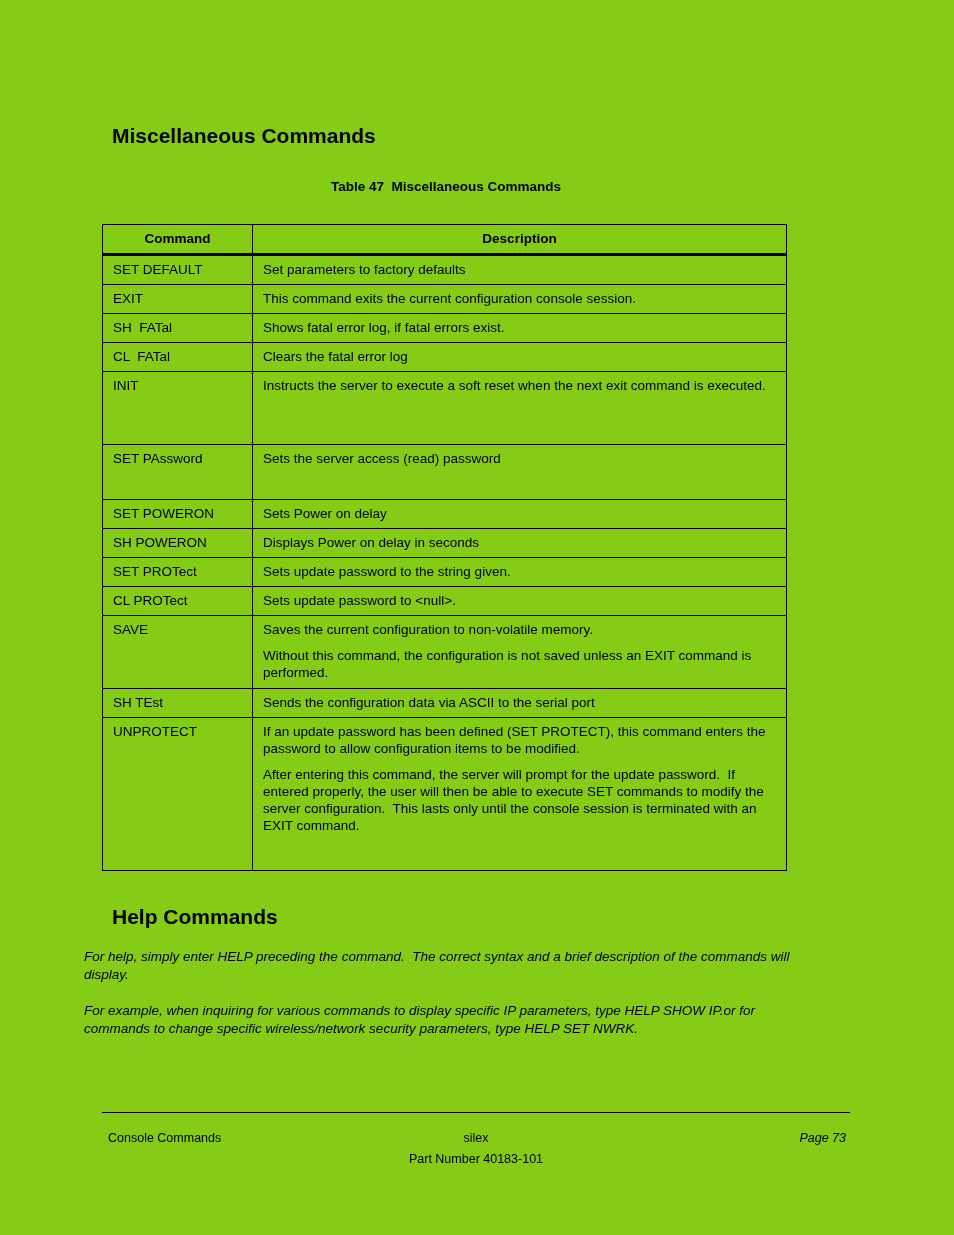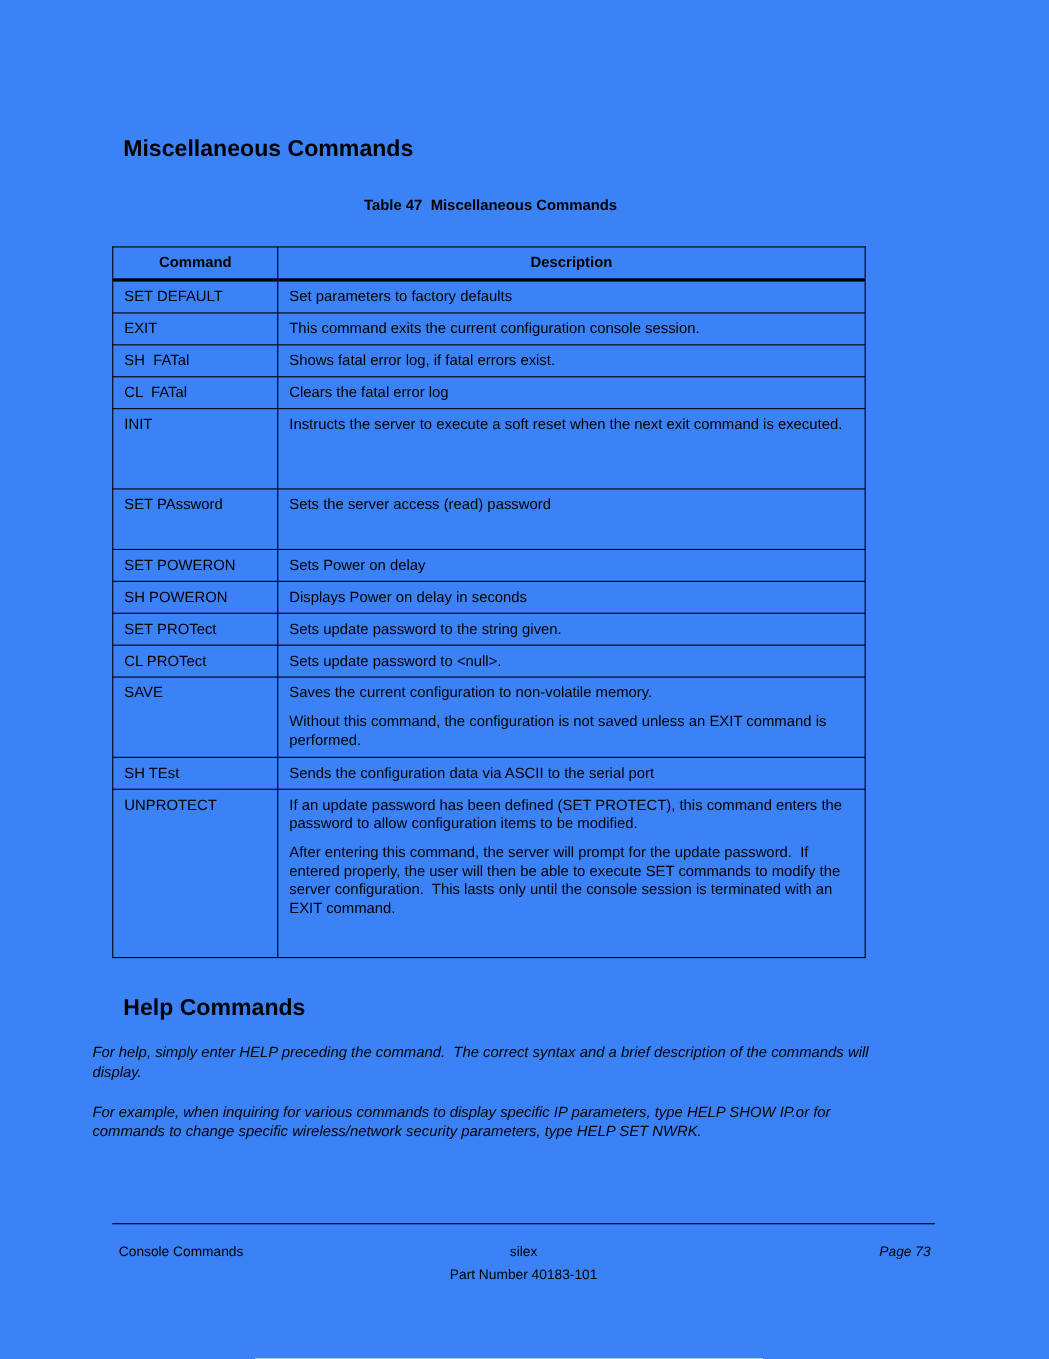--- a/index.html
+++ b/index.html
@@ -5,21 +5,21 @@
   * { box-sizing: border-box; margin: 0; padding: 0; }
   html, body { background: #ffffff; }
   body {
     width: 954px; height: 1235px;
     font-family: "Liberation Sans", sans-serif;
     color: #000000;
   }
   .page {
     position: relative;
     width: 954px; height: 1235px;
-    background: #3b82f6;
+    background: #84cc16;
     overflow: hidden;
   }
   .section-title {
     font-size: 21px;
     font-weight: bold;
     line-height: 24px;
     margin-left: 112px;
     white-space: pre-wrap;
   }
   #misc-title { margin-top: 124px; }

